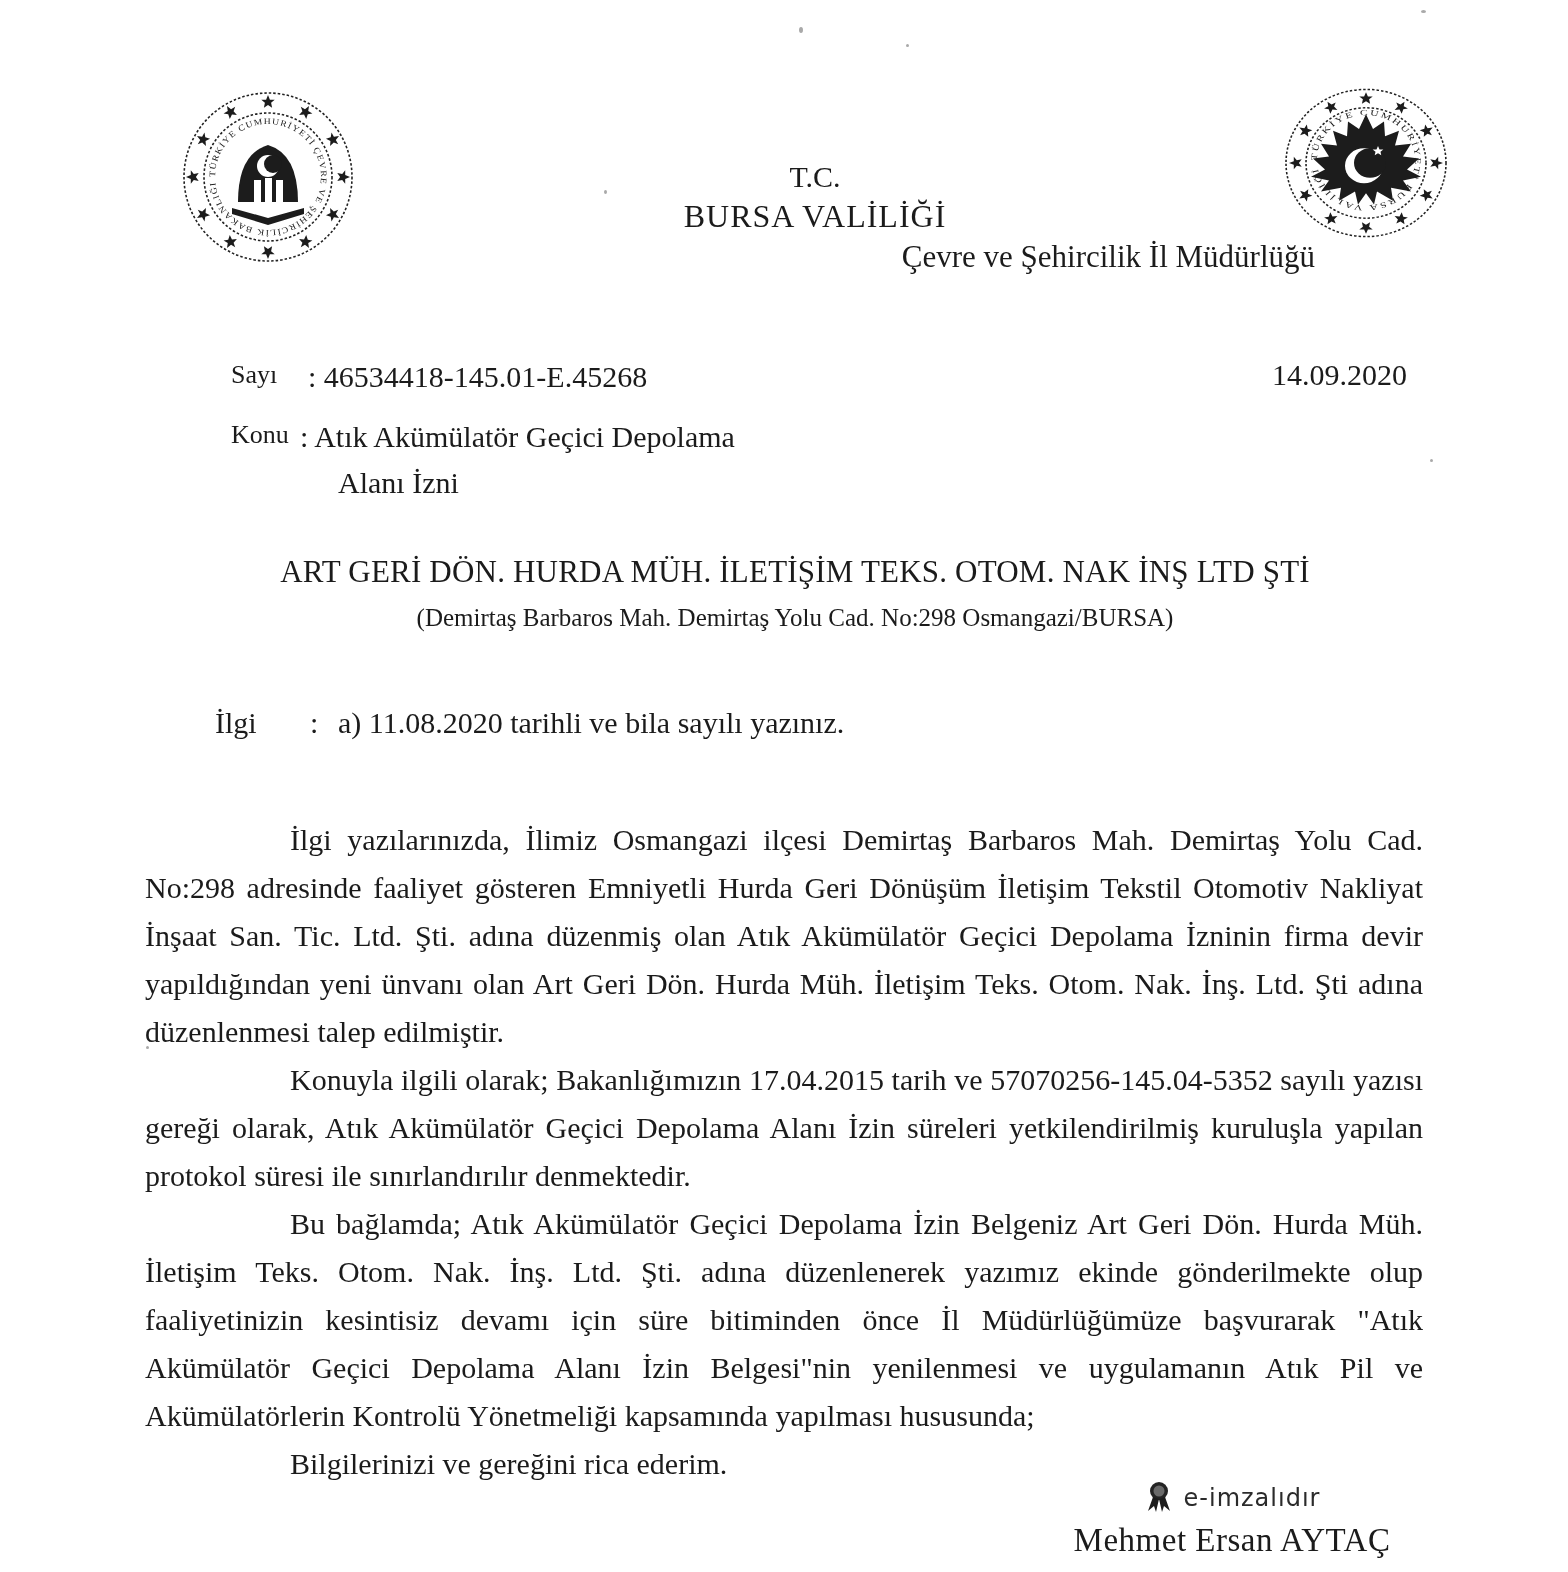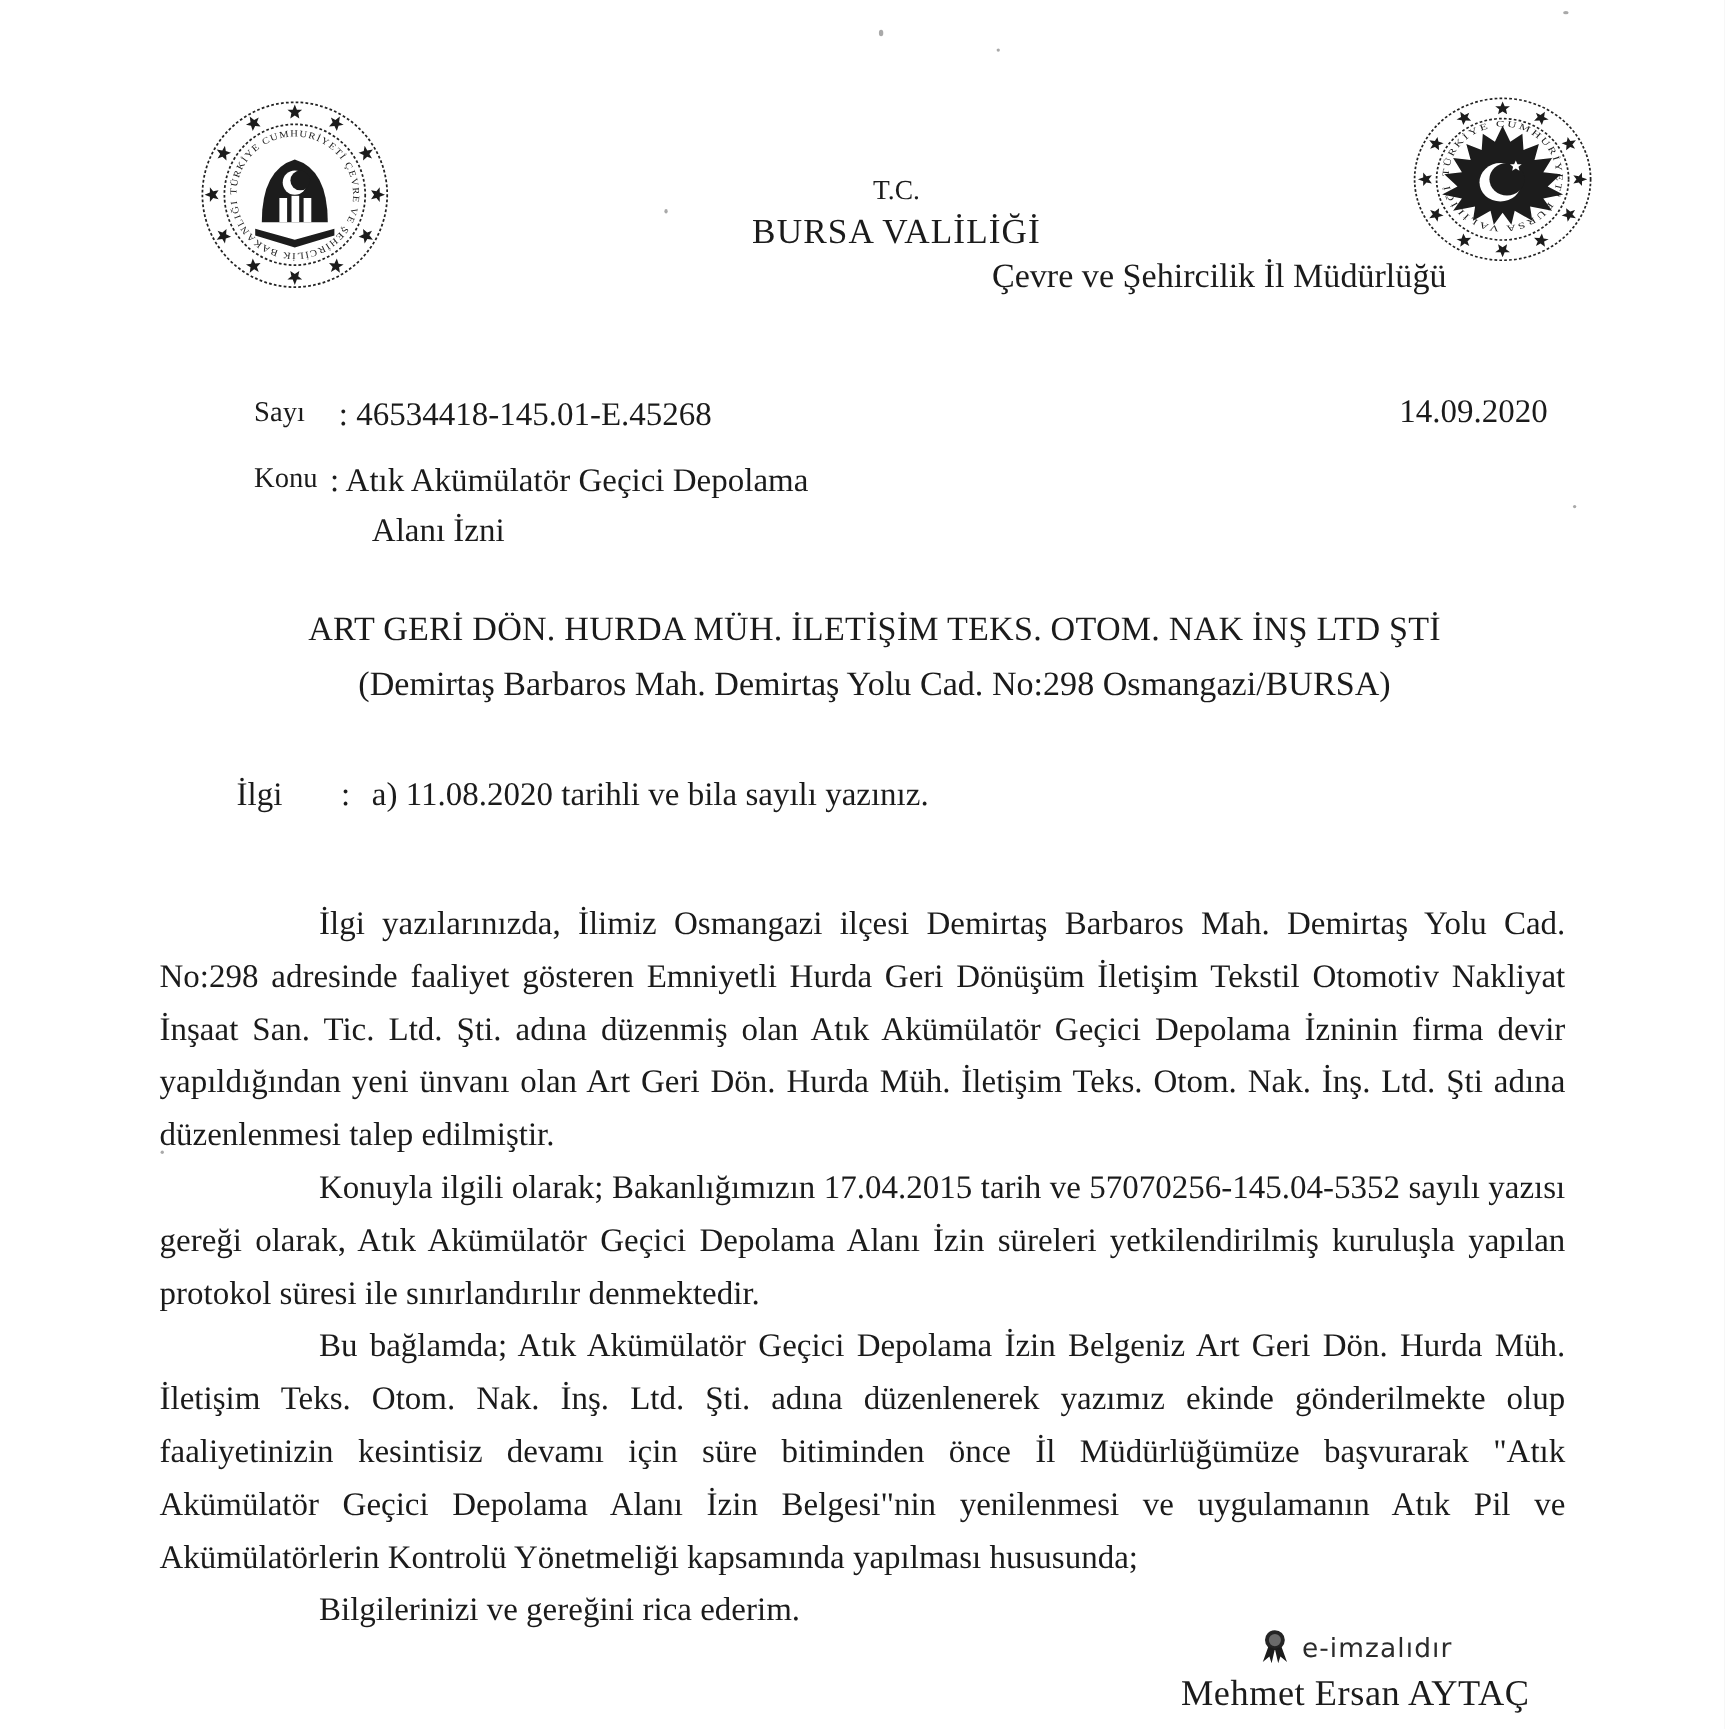--- a/index.html
+++ b/index.html
@@ -7,31 +7,31 @@
     position:relative;
     width:1568px;height:1572px;
     background:#ffffff;
     overflow:hidden;
     font-family:"Liberation Serif","DejaVu Serif",serif;
     color:#1b1b1b;
   }
   .abs{position:absolute;}
   
   .lh-center{left:315px;top:158px;width:1000px;text-align:center;line-height:1.28;}
-  .lh-tc{font-size:25px;}
+  .lh-tc{font-size:30px;}
   .lh-authority{font-size:32px;letter-spacing:1px;}
   .lh-dept{font-size:31px;text-align:right;}
   
   .meta-label{font-size:26px;margin-left:16px;}
   .meta-value{font-size:30px;}
   .date{font-size:30px;}
   
   .recipient{left:200px;top:554px;width:1190px;text-align:center;}
   .recipient .r1{font-size:31px;letter-spacing:.2px;}
-  .recipient .r2{font-size:31px;margin-top:14px;}
+  .recipient .r2{font-size:25px;margin-top:14px;}
   
   .ilgi-text{font-size:30px;}
   
   .body-block{
     left:145px;top:816px;width:1278px;
     font-size:30px;line-height:48px;
     text-align:justify;
   }
   .body-block p{margin:0;text-indent:145px;}
   .closing{text-align:left;}

